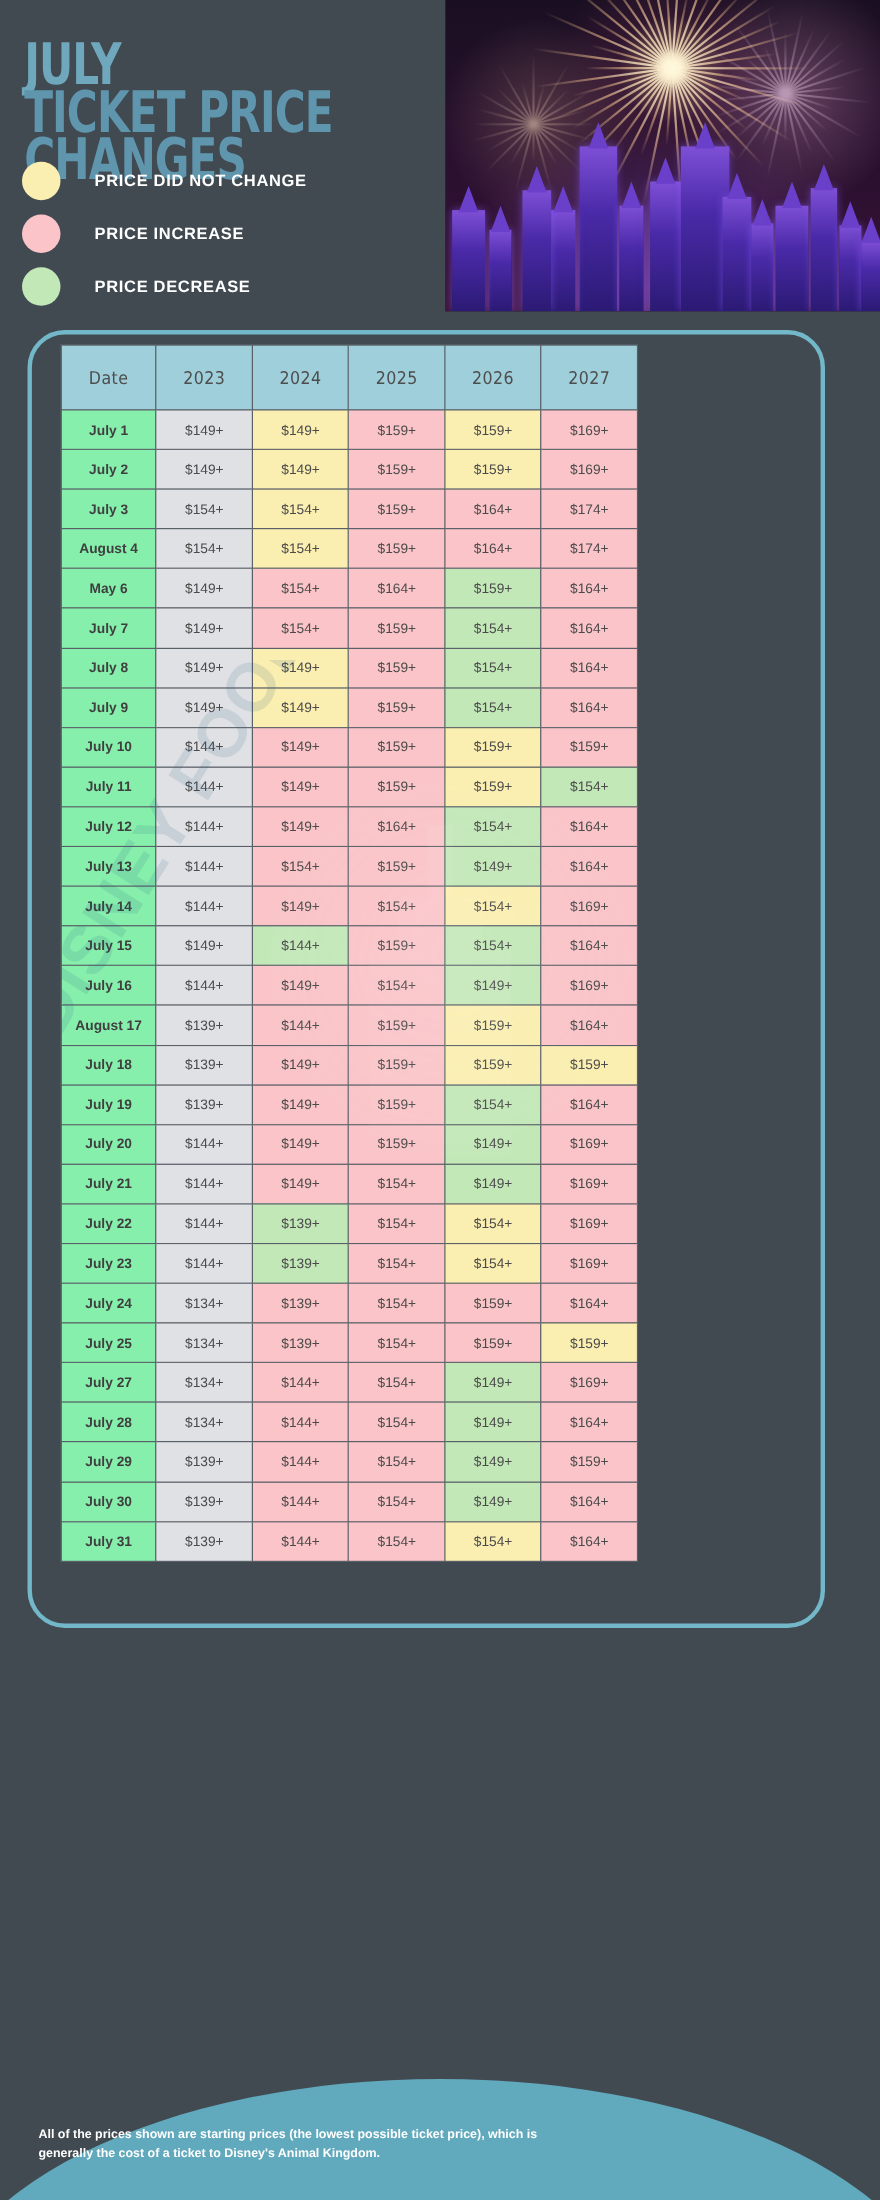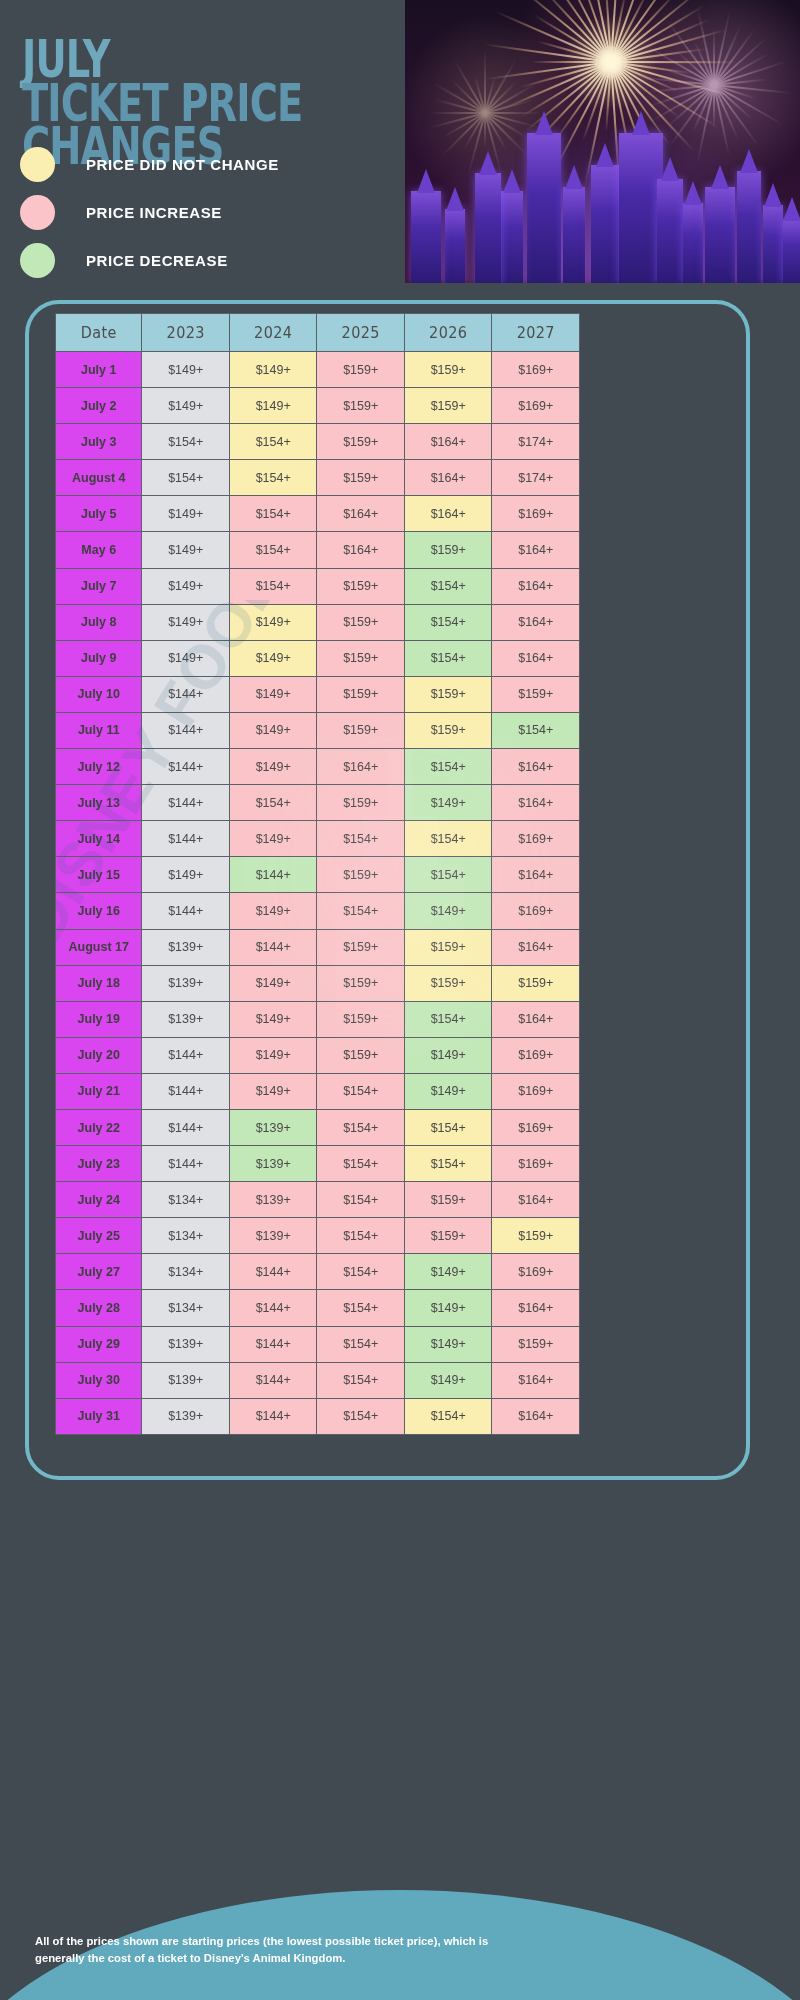--- a/index.html
+++ b/index.html
@@ -150,25 +150,25 @@
     vertical-align: middle;
     font-size: 12.5px;
     color: #4a4a4a;
   }
   thead th {
     background: #9ecfda;
     font-family: "DejaVu Sans Condensed", "Liberation Sans Narrow", "Liberation Sans", sans-serif;
     font-size: 16px;
     font-weight: 400;
     color: #4d4d4d;
-    height: 38px;
+    height: 59px;
     letter-spacing: 0.4px;
   }
   td.date {
-    background: #d946ef;
+    background: #86efac;
     font-weight: 700;
     font-size: 12.5px;
     color: #3f3f3f;
   }
   td.y2023 { background: #e0e1e5; }
   td.inc  { background: #fac4c8; }
   td.same { background: #faeeb0; }
   td.dec  { background: #c3e8b8; }
 
   
@@ -430,28 +430,20 @@
           </tr>
           <tr>
             <td class="date">August 4</td>
             <td class="y2023">$154+</td>
             <td class="same">$154+</td>
             <td class="inc">$159+</td>
             <td class="inc">$164+</td>
             <td class="inc">$174+</td>
           </tr>
           <tr>
-            <td class="date">July 5</td>
-            <td class="y2023">$149+</td>
-            <td class="inc">$154+</td>
-            <td class="inc">$164+</td>
-            <td class="same">$164+</td>
-            <td class="inc">$169+</td>
-          </tr>
-          <tr>
             <td class="date">May 6</td>
             <td class="y2023">$149+</td>
             <td class="inc">$154+</td>
             <td class="inc">$164+</td>
             <td class="dec">$159+</td>
             <td class="inc">$164+</td>
           </tr>
           <tr>
             <td class="date">July 7</td>
             <td class="y2023">$149+</td>

